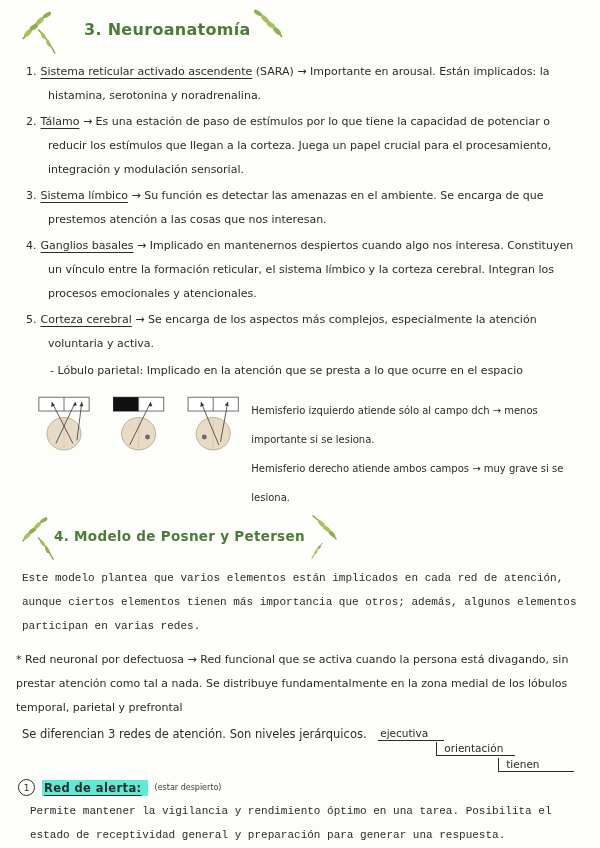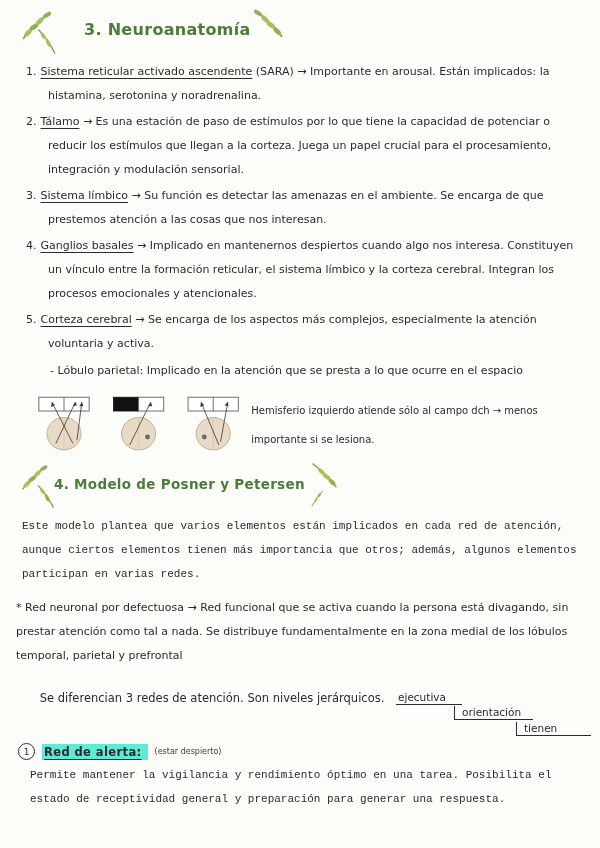--- a/index.html
+++ b/index.html
@@ -33,21 +33,21 @@
 
   
   .figure-row{display:flex;align-items:flex-start;margin:6px 0 2px 20px;}
   .fig-captions{font-size:10px;line-height:2.9;padding-top:8px;}
 
   
   .para{margin:4px 0 4px 8px;font-size:11px;line-height:2.15;font-family:Liberation Mono, monospace;}
   .star-para{margin:10px 0 4px 2px;font-size:11px;line-height:2.15;}
 
   
-  .stair-row{margin:24px 0 0 8px;font-size:11.5px;white-space:nowrap;text-align:right;}
+  .stair-row{margin:8px 0 0 8px;font-size:11.5px;white-space:nowrap;}
   .stair{position:relative;display:inline-block;width:190px;height:48px;vertical-align:top;margin-left:8px;font-size:10.5px;}
   .stair .s1{position:absolute;left:0;top:0;border-bottom:1.4px solid #2b2b2b;padding:0 16px 1px 2px;}
   .stair .s2{position:absolute;left:58px;top:15px;border-left:1.4px solid #2b2b2b;border-bottom:1.4px solid #2b2b2b;padding:0 12px 1px 7px;}
   .stair .s3{position:absolute;left:120px;top:31px;border-left:1.4px solid #2b2b2b;border-bottom:1.4px solid #2b2b2b;padding:0 34px 1px 7px;}
 
   
   .alert-line{margin:4px 0 2px 4px;font-size:11.5px;display:flex;align-items:center;gap:7px;}
   .circle-num{
     display:inline-flex;align-items:center;justify-content:center;
     width:15px;height:15px;border:1.3px solid #2b2b2b;border-radius:50%;
@@ -141,20 +141,21 @@
       <ellipse cx="221" cy="48" rx="21" ry="20" fill="#e8dac4" stroke="#bfae94" stroke-width="1.2"></ellipse>
       <line x1="221" y1="30" x2="221" y2="66" stroke="#d4c4ab" stroke-width="1"></line>
       <circle cx="210" cy="52" r="3" fill="#6b6b6b"></circle>
       <line x1="228" y1="62" x2="206" y2="9" stroke="#3a3a3a" stroke-width="1"></line>
       <polygon points="206,9 205,15 210,13" fill="#3a3a3a"></polygon>
       <line x1="230" y1="58" x2="239" y2="9" stroke="#3a3a3a" stroke-width="1"></line>
       <polygon points="239,9 235,13 240,14" fill="#3a3a3a"></polygon>
     </svg>
     <div class="fig-captions">
       <div>Hemisferio izquierdo atiende sólo al campo dch → menos importante si se lesiona.</div>
+      <div>Hemisferio derecho atiende ambos campos → muy grave si se lesiona.</div>
     </div>
   </div>
 
   
   <div class="heading h2">
     <svg class="leaf tl" width="30" height="30" viewBox="0 0 34 34">
       <path d="M3 31 Q 12 18 30 4" stroke="#7da24c" stroke-width="1.6" fill="none"></path>
       <ellipse cx="8" cy="25" rx="5" ry="2.3" transform="rotate(-45 8 25)" fill="#a9c15c"></ellipse>
       <ellipse cx="14" cy="19" rx="5" ry="2.3" transform="rotate(-35 14 19)" fill="#8fb050"></ellipse>
       <ellipse cx="20" cy="13" rx="5" ry="2.3" transform="rotate(-45 20 13)" fill="#a9c15c"></ellipse>

